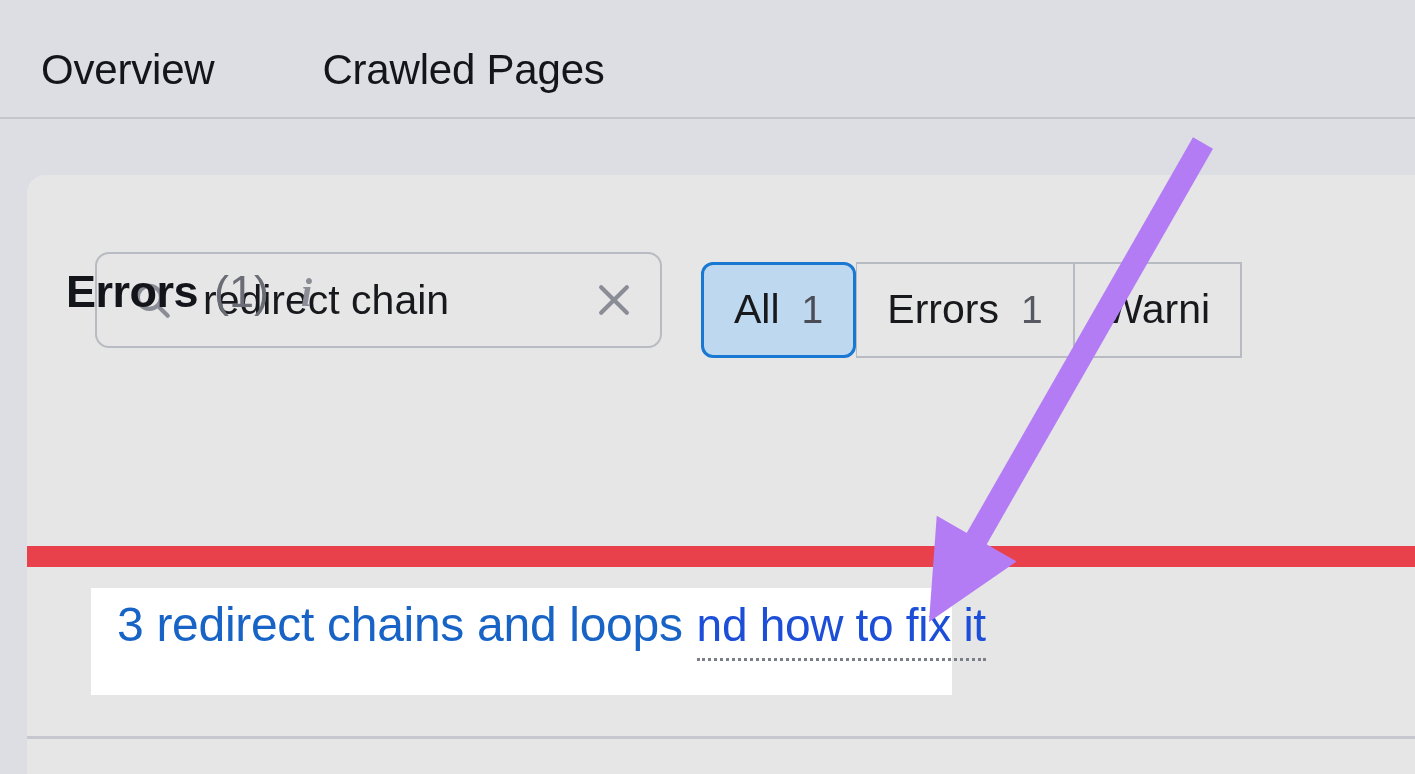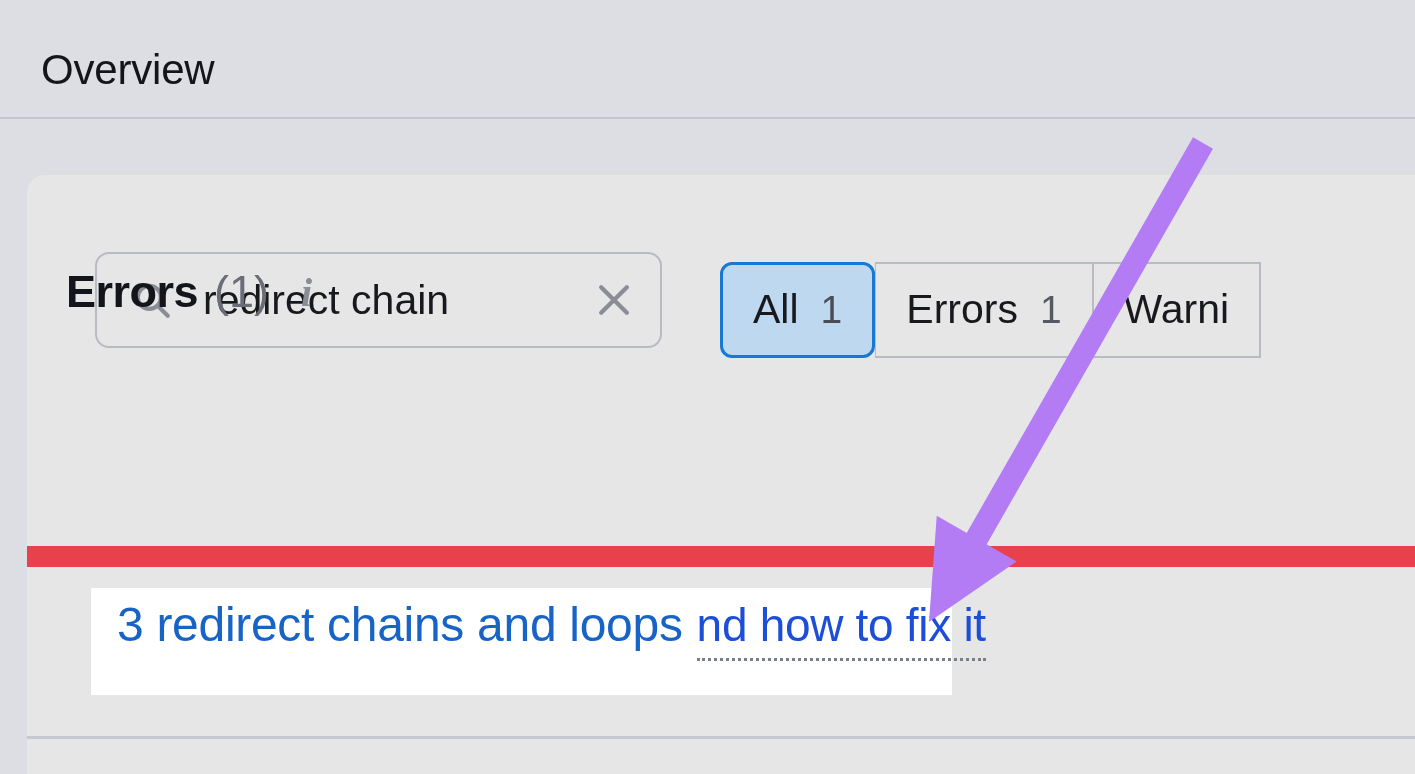--- a/index.html
+++ b/index.html
@@ -125,21 +125,21 @@
     width: 44px;
     height: 44px;
     color: #8a8d96;
     cursor: pointer;
     margin-left: 14px;
   }
   .clear-icon svg { display: block; }
 
   
   .filter-group {
-    margin-left: 58px;
+    margin-left: 39px;
     display: flex;
     align-items: stretch;
     height: 77px;
   }
   .filter-btn {
     height: 96px;
     display: flex;
     align-items: center;
     gap: 22px;
     padding: 0 30px;
@@ -270,20 +270,24 @@
 <body>
 
 <div class="tabbar">
   <div class="tabs">
     <div class="tab">
       <span>Overview</span>
       
     </div>
     <div class="tab active">
       <span class="underline"></span>
+    </div>
+    <div class="tab">
+      <span>Crawled Pages</span>
+      
     </div>
   </div>
 </div>
 
 <div class="card">
 
   <div class="controls">
 
     <div class="search-box">
       <span class="search-icon">

